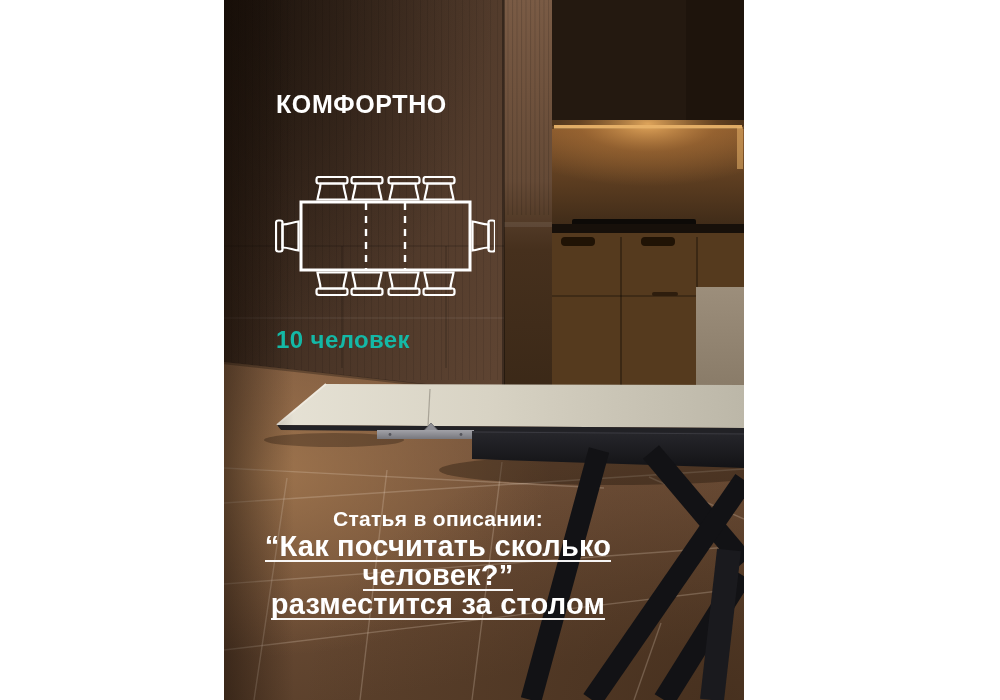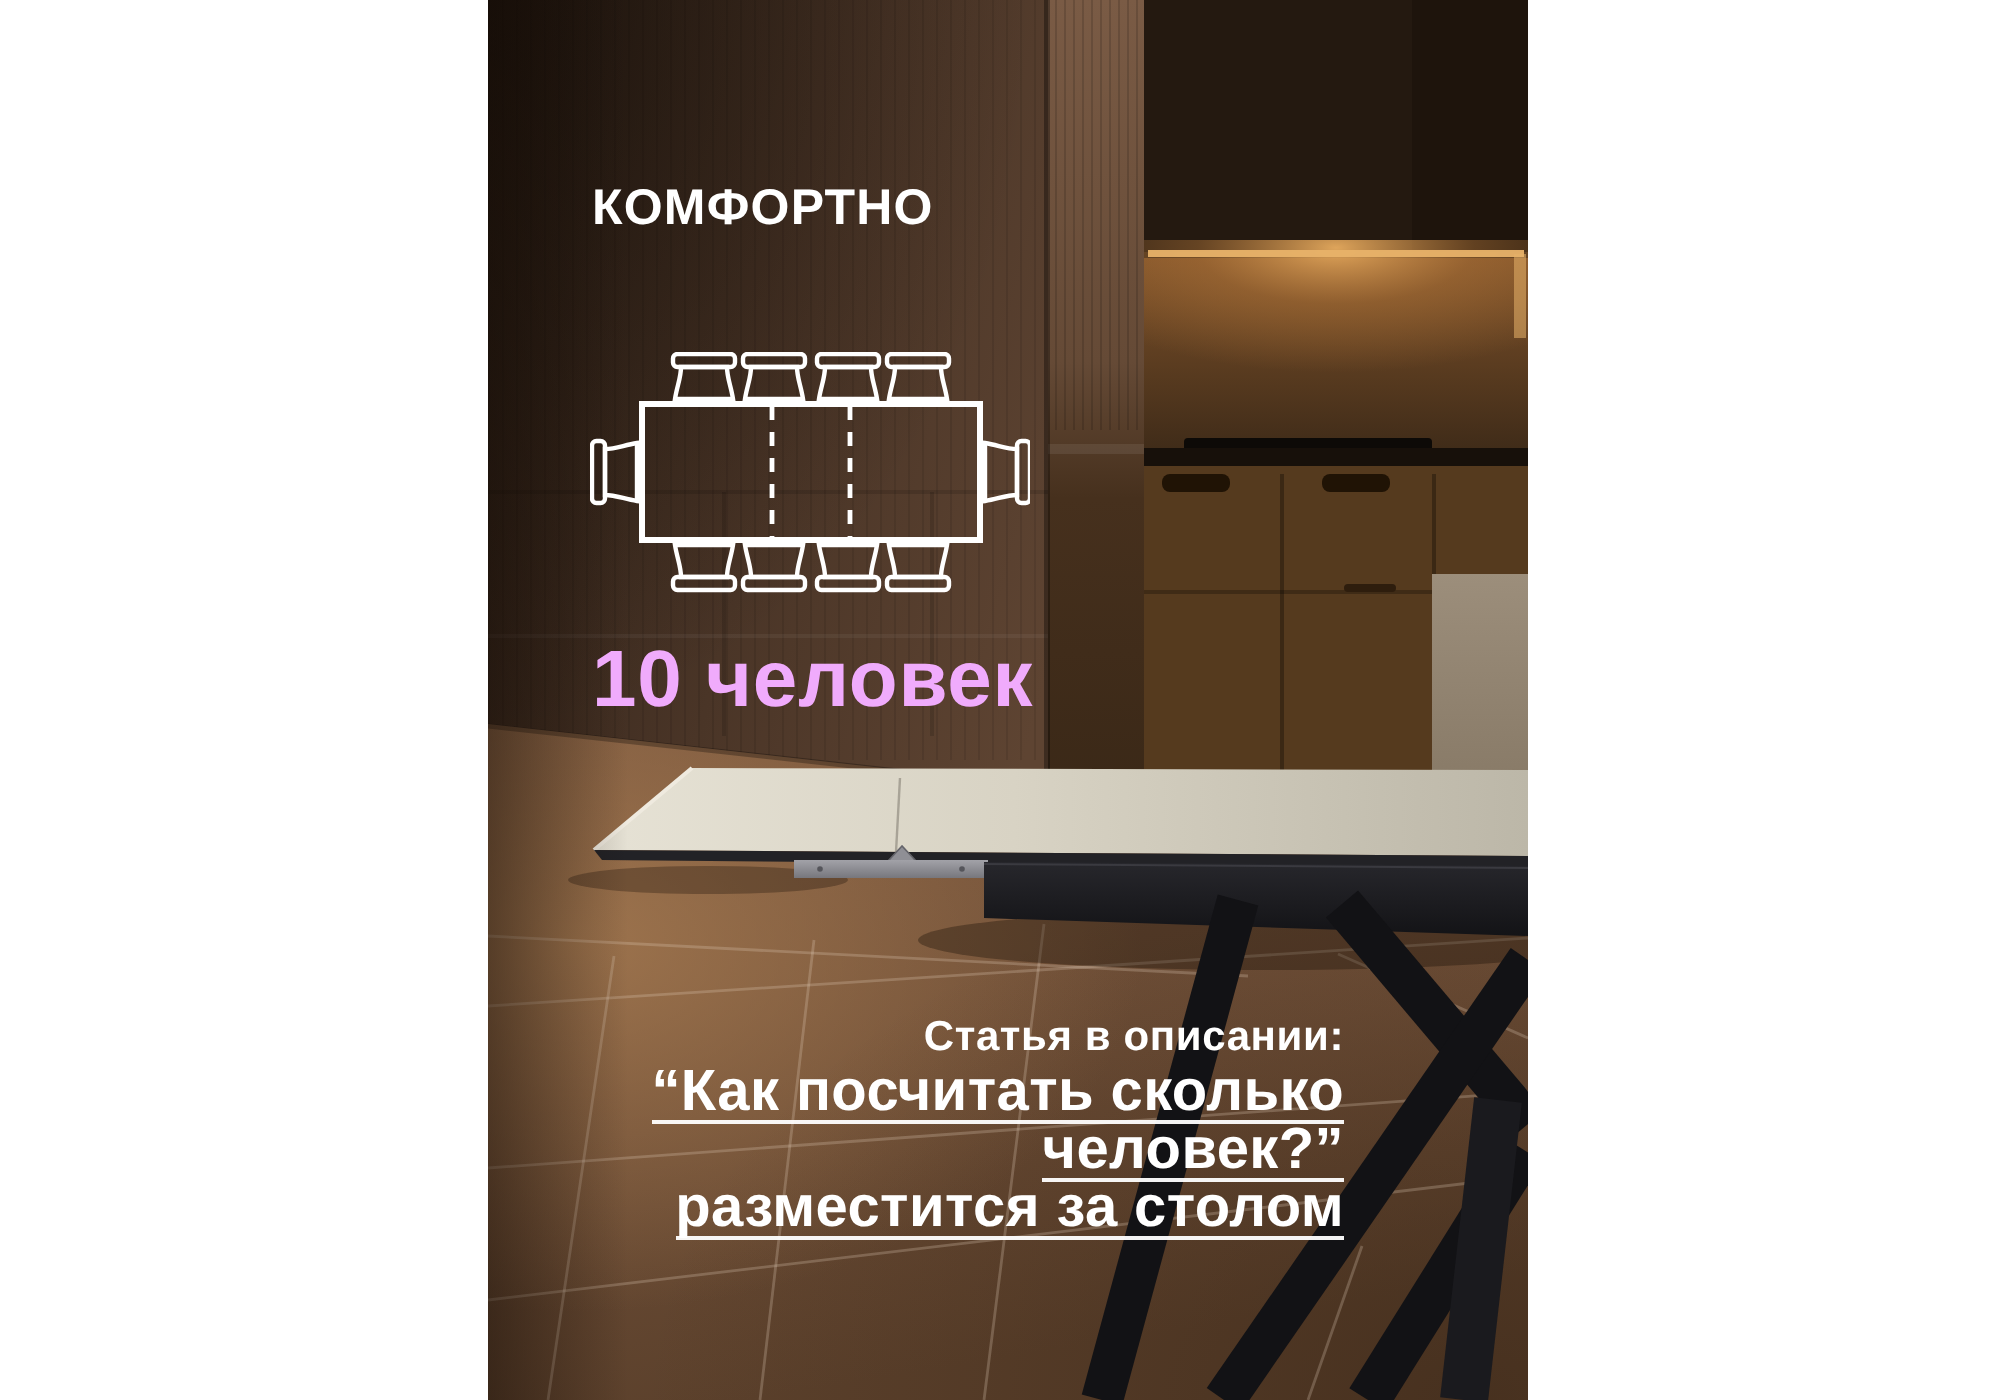--- a/index.html
+++ b/index.html
@@ -2,38 +2,38 @@
 <html><head>
 <meta charset="utf-8">
 <style>
   html,body{margin:0;padding:0;background:#ffffff;}
   .canvas{
     position:relative;width:1000px;height:700px;margin:0 auto;
     background:#ffffff;overflow:hidden;
     font-family:"Liberation Sans","DejaVu Sans",sans-serif;
   }
   .scene{
-    position:absolute;left:244px;top:0;width:520px;height:700px;
+    position:absolute;left:224px;top:0;width:520px;height:700px;
     background:#42migrate;background:#42301f;overflow:hidden;
   }
   .scene svg.bg{position:absolute;left:0;top:0;}
   .headline{
     position:absolute;left:52px;top:90px;
     color:#ffffff;font-size:25px;line-height:29px;font-weight:700;
     letter-spacing:.6px;white-space:nowrap;
   }
   .diagram{position:absolute;left:51px;top:176px;width:220px;height:124px;}
   .capacity{
     position:absolute;left:52px;top:322px;
-    color:#f0abfc;font-size:40px;line-height:36px;font-weight:700;
+    color:#14b8a6;font-size:24px;line-height:36px;font-weight:700;
     letter-spacing:.4px;white-space:nowrap;
   }
   .footer{
     position:absolute;left:0px;top:505px;width:428px;
-    text-align:right;color:#ffffff;
+    text-align:center;color:#ffffff;
   }
   .footer .intro{
     font-size:21px;line-height:27px;font-weight:600;letter-spacing:.3px;
     margin:0 0 3px 0;
   }
   .footer .quote-line{line-height:27px;margin:0;}
   .footer .quote-line span{
     display:inline-block;font-size:29px;font-weight:700;letter-spacing:.2px;
     line-height:23px;padding-bottom:2px;border-bottom:2px solid rgba(255,255,255,.95);
   }

